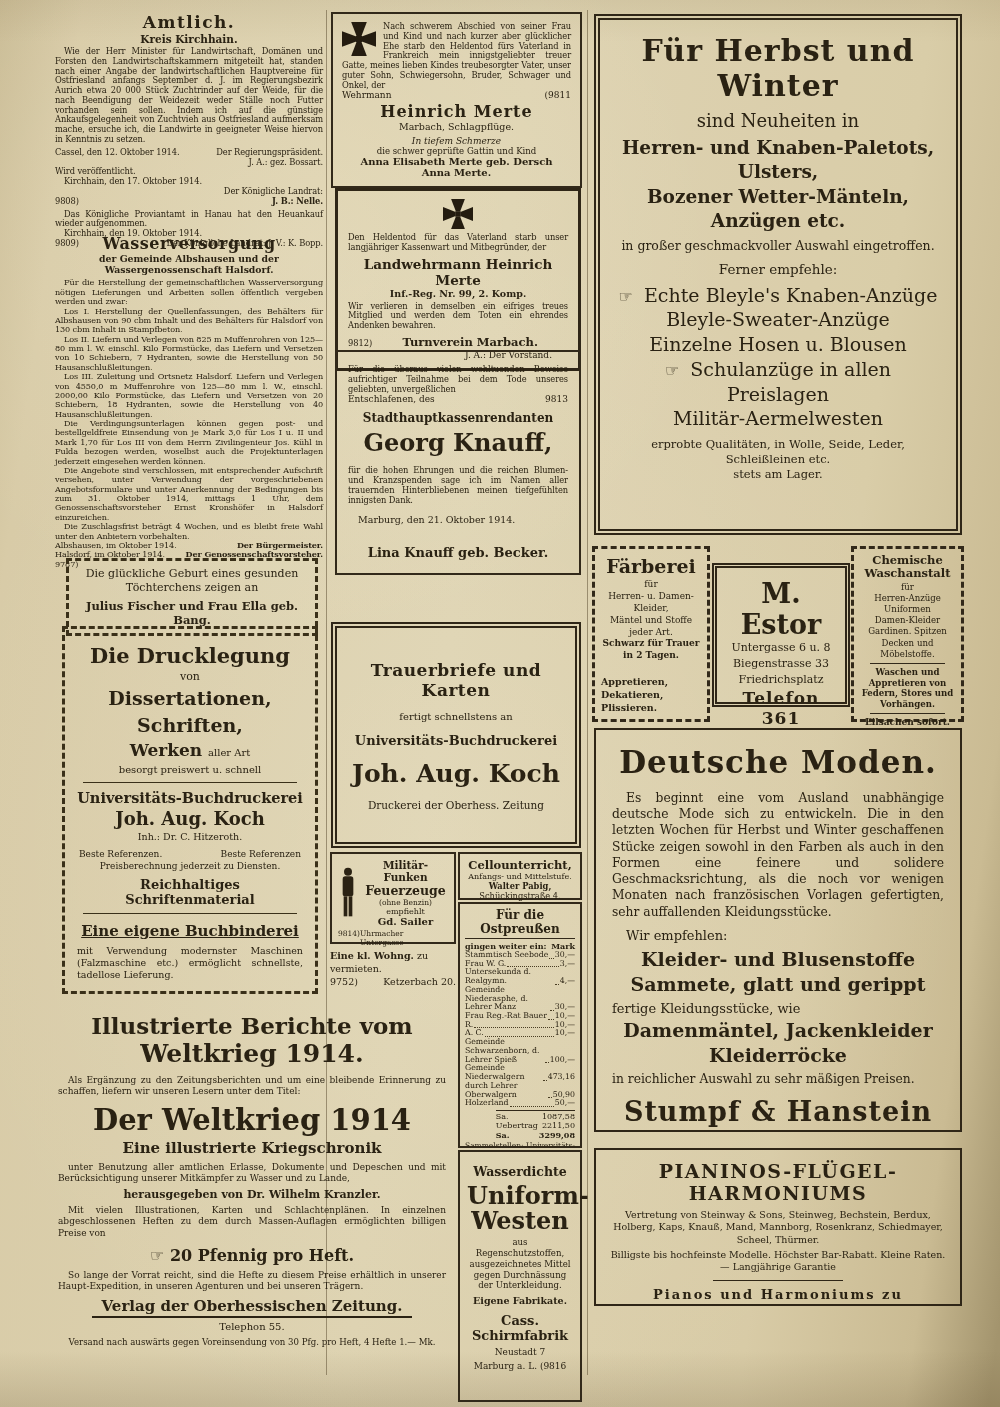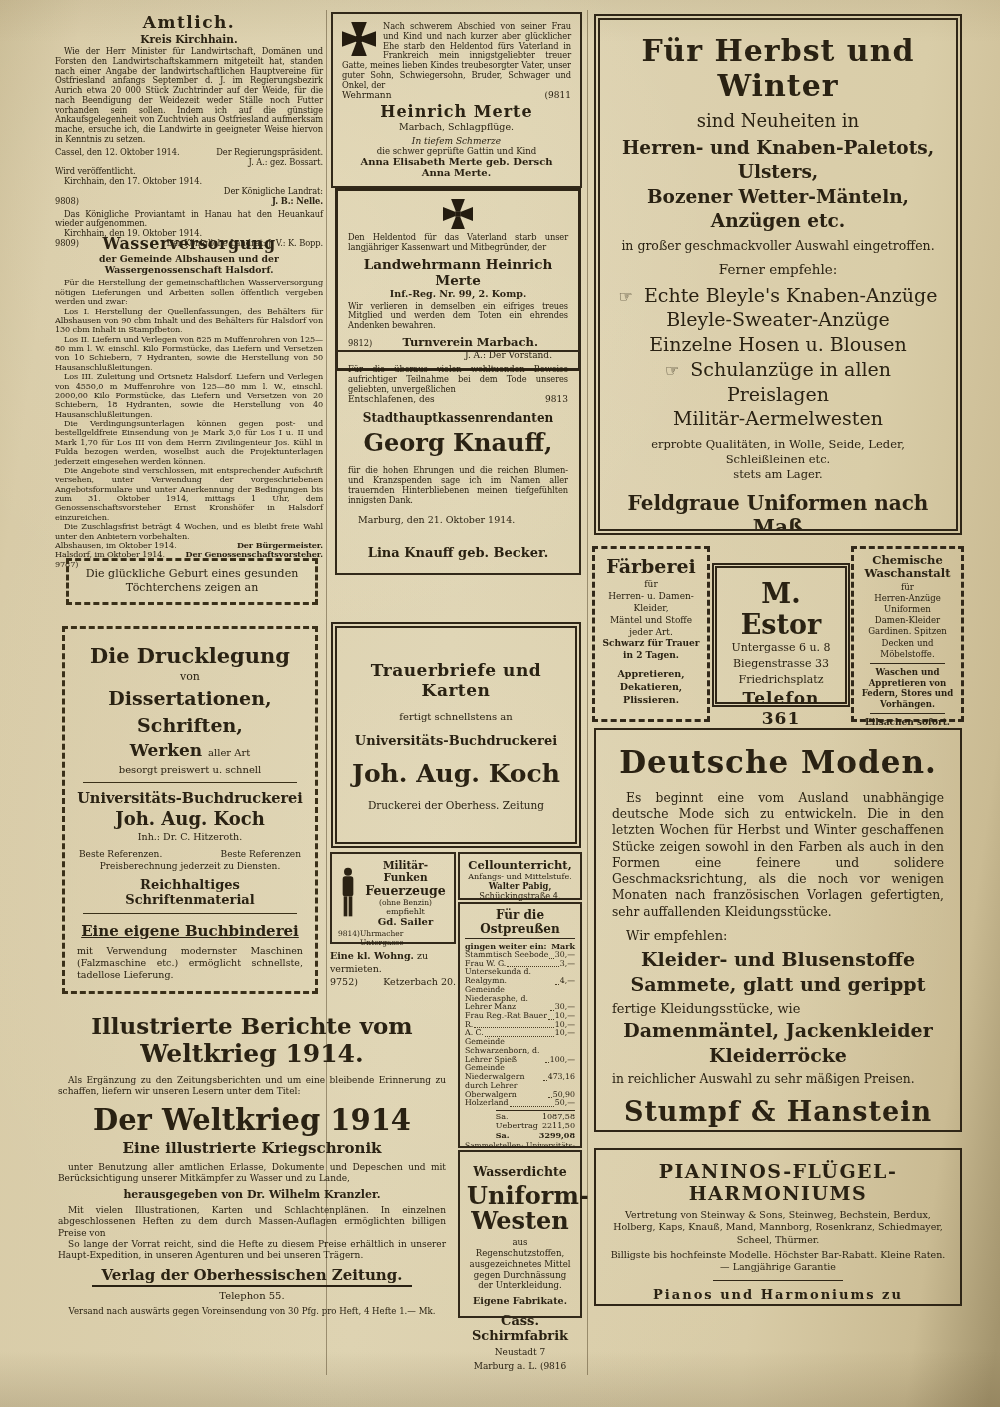--- a/index.html
+++ b/index.html
@@ -118,21 +118,21 @@
 .op-title{font-size:12px;font-weight:bold;text-align:center;border-bottom:1px solid #32291a;padding-bottom:2px;margin-bottom:2px}
 .op-sub{display:flex;justify-content:space-between;font-size:8px;font-weight:bold}
 .dl{display:flex;align-items:flex-end;font-size:7.8px;line-height:1.12}
 .dl .lbl{flex:0 1 auto}
 .dl .dots{flex:1 0 4px;border-bottom:1px dotted #4a3e24;margin:0 1px 1px}
 .dl .amt{flex:0 0 auto}
 .op-tot{width:72%;margin-left:auto;border-top:1px solid #32291a;margin-top:2px;padding-top:1px}
 .op-trow{display:flex;justify-content:space-between;font-size:8px}
 .op-close{font-size:7.5px;line-height:1.18;text-align:justify;margin-top:2px}
 
-#westen{left:458px;top:1150px;width:124px;height:168px;border:2px solid #32291a;text-align:center;padding:12px 7px;display:flex;flex-direction:column;gap:4px}
+#westen{left:458px;top:1150px;width:124px;height:252px;border:2px solid #32291a;text-align:center;padding:12px 7px;display:flex;flex-direction:column;gap:4px}
 .we1{font-size:12.5px;font-weight:bold}
 .we2{font-size:24px;font-weight:bold;line-height:1.05}
 .webody{font-size:8.6px;line-height:1.25}
 .we5{font-size:9.5px;font-weight:bold}
 .wename{font-size:13px;font-weight:bold;margin-top:3px}
 .weaddr{font-size:9px}
 
 
 #bersch{left:594px;top:14px;width:368px;height:521px;border:6px double #2f2617;text-align:center;padding:13px 12px;overflow:hidden;background:rgba(255,252,242,.04)}
 .bh1{font-size:30px;font-weight:bold;letter-spacing:1px}
@@ -142,21 +142,21 @@
 .bh6{font-size:13.5px;margin-bottom:6px}
 .bh-item{font-size:19px;line-height:1.3}
 .bh-item .hand{font-size:16px;margin-right:5px}
 .bh7{font-size:11.5px;margin-top:6px;line-height:1.3}
 .bh9{font-size:20px;font-weight:bold;margin-top:9px}
 
 #faerberei{left:592px;top:546px;width:118px;height:176px;border:3px dashed #32291a;padding:6px 6px;text-align:center}
 .fa1{font-size:19px;font-weight:bold;margin-bottom:2px}
 .fa-l{font-size:9px;line-height:1.32}
 .fa-bold{font-weight:bold}
-.fa-serv{margin-top:6px;text-align:center;font-size:9.5px;font-weight:bold;line-height:1.35}
+.fa-serv{margin-top:14px;text-align:left;font-size:9.5px;font-weight:bold;line-height:1.35}
 
 #estor{left:712px;top:563px;width:138px;height:144px;border:5px double #2f2617;text-align:center;padding:10px 6px;display:flex;flex-direction:column;justify-content:space-between;background:rgba(255,252,242,.05)}
 .es-name{font-size:27px;font-weight:bold}
 .es-l{font-size:11px;line-height:1.45}
 .es-phone{font-size:17px;font-weight:bold;letter-spacing:1px}
 
 #wasch{left:851px;top:546px;width:113px;height:176px;border:3px dashed #32291a;padding:5px 6px;text-align:center}
 .wa1{font-size:11.5px;font-weight:bold;line-height:1.12;margin-bottom:2px}
 .wa-l{font-size:8.6px;line-height:1.3}
 .wa-div{border-top:1px solid #32291a;margin:3px 10px}
@@ -230,20 +230,21 @@
     <div class="row tiny">
       <span>Halsdorf, im Oktober 1914.</span>
       <span class="b">Der Genossenschaftsvorsteher.</span>
     </div>
     <div class="tiny">9787)</div>
   </section>
 
   <section id="geburt" class="blk">
     <div class="gb1">Die glückliche Geburt eines gesunden</div>
     <div class="gb1">Töchterchens zeigen an</div>
+    <div class="gb2">Julius Fischer und Frau Ella geb. Bang.</div>
   </section>
 
   <section id="druckerei" class="blk">
     <div class="dk1">Die Drucklegung</div>
     <div class="dk2">von</div>
     <div class="dk3">Dissertationen,</div>
     <div class="dk3">Schriften,</div>
     <div class="dk5">
       <span>Werken</span>
       <span class="sm">aller Art</span>
@@ -266,20 +267,24 @@
 
   <section id="weltkrieg" class="blk">
     <div class="wk1">Illustrierte Berichte vom</div>
     <div class="wk2">Weltkrieg 1914.</div>
     <p class="wkp">Als Ergänzung zu den Zeitungsberichten und um eine bleibende Erinnerung zu schaffen, liefern wir unseren Lesern unter dem Titel:</p>
     <div class="wk3">Der Weltkrieg 1914</div>
     <div class="wk4">Eine illustrierte Kriegschronik</div>
     <p class="wkp">unter Benutzung aller amtlichen Erlasse, Dokumente und Depeschen und mit Berücksichtigung unserer Mitkämpfer zu Wasser und zu Lande,</p>
     <div class="wk5">herausgegeben von Dr. Wilhelm Kranzler.</div>
     <p class="wkp">Mit vielen Illustrationen, Karten und Schlachtenplänen. In einzelnen abgeschlossenen Heften zu dem durch Massen-Auflagen ermöglichten billigen Preise von</p>
+    <div class="wk6">
+      <span class="hand">☞</span>
+      <span>20 Pfennig pro Heft.</span>
+    </div>
     <p class="wkp">So lange der Vorrat reicht, sind die Hefte zu diesem Preise erhältlich in unserer Haupt-Expedition, in unseren Agenturen und bei unseren Trägern.</p>
     <div>
       <span class="wk7">Verlag der Oberhessischen Zeitung.</span>
     </div>
     <div class="wk8">Telephon 55.</div>
     <div class="wk9">Versand nach auswärts gegen Voreinsendung von 30 Pfg. pro Heft, 4 Hefte 1.— Mk.</div>
   </section>
 
   <section id="merte1" class="blk">
     <svg class="cross" width="34" height="34" viewBox="0 0 100 100">
@@ -501,21 +506,20 @@
     <div class="bh-item">Einzelne Hosen u. Blousen</div>
     <div class="bh-item">
       <span class="hand">☞</span>
       <span>Schulanzüge in allen Preislagen</span>
     </div>
     <div class="bh-item">Militär-Aermelwesten</div>
     <div class="bh7">
       <div>erprobte Qualitäten, in Wolle, Seide, Leder, Schleißleinen etc.</div>
       <div>stets am Lager.</div>
     </div>
-    <div class="bh9">Feldgraue Uniformen nach Maß</div>
 
   </section>
 
   <section id="faerberei" class="blk">
     <div class="fa1">Färberei</div>
     <div class="fa-l">für</div>
     <div class="fa-l">Herren- u. Damen-Kleider,</div>
     <div class="fa-l">Mäntel und Stoffe</div>
     <div class="fa-l">jeder Art.</div>
     <div class="fa-l fa-bold">Schwarz für Trauer</div>

